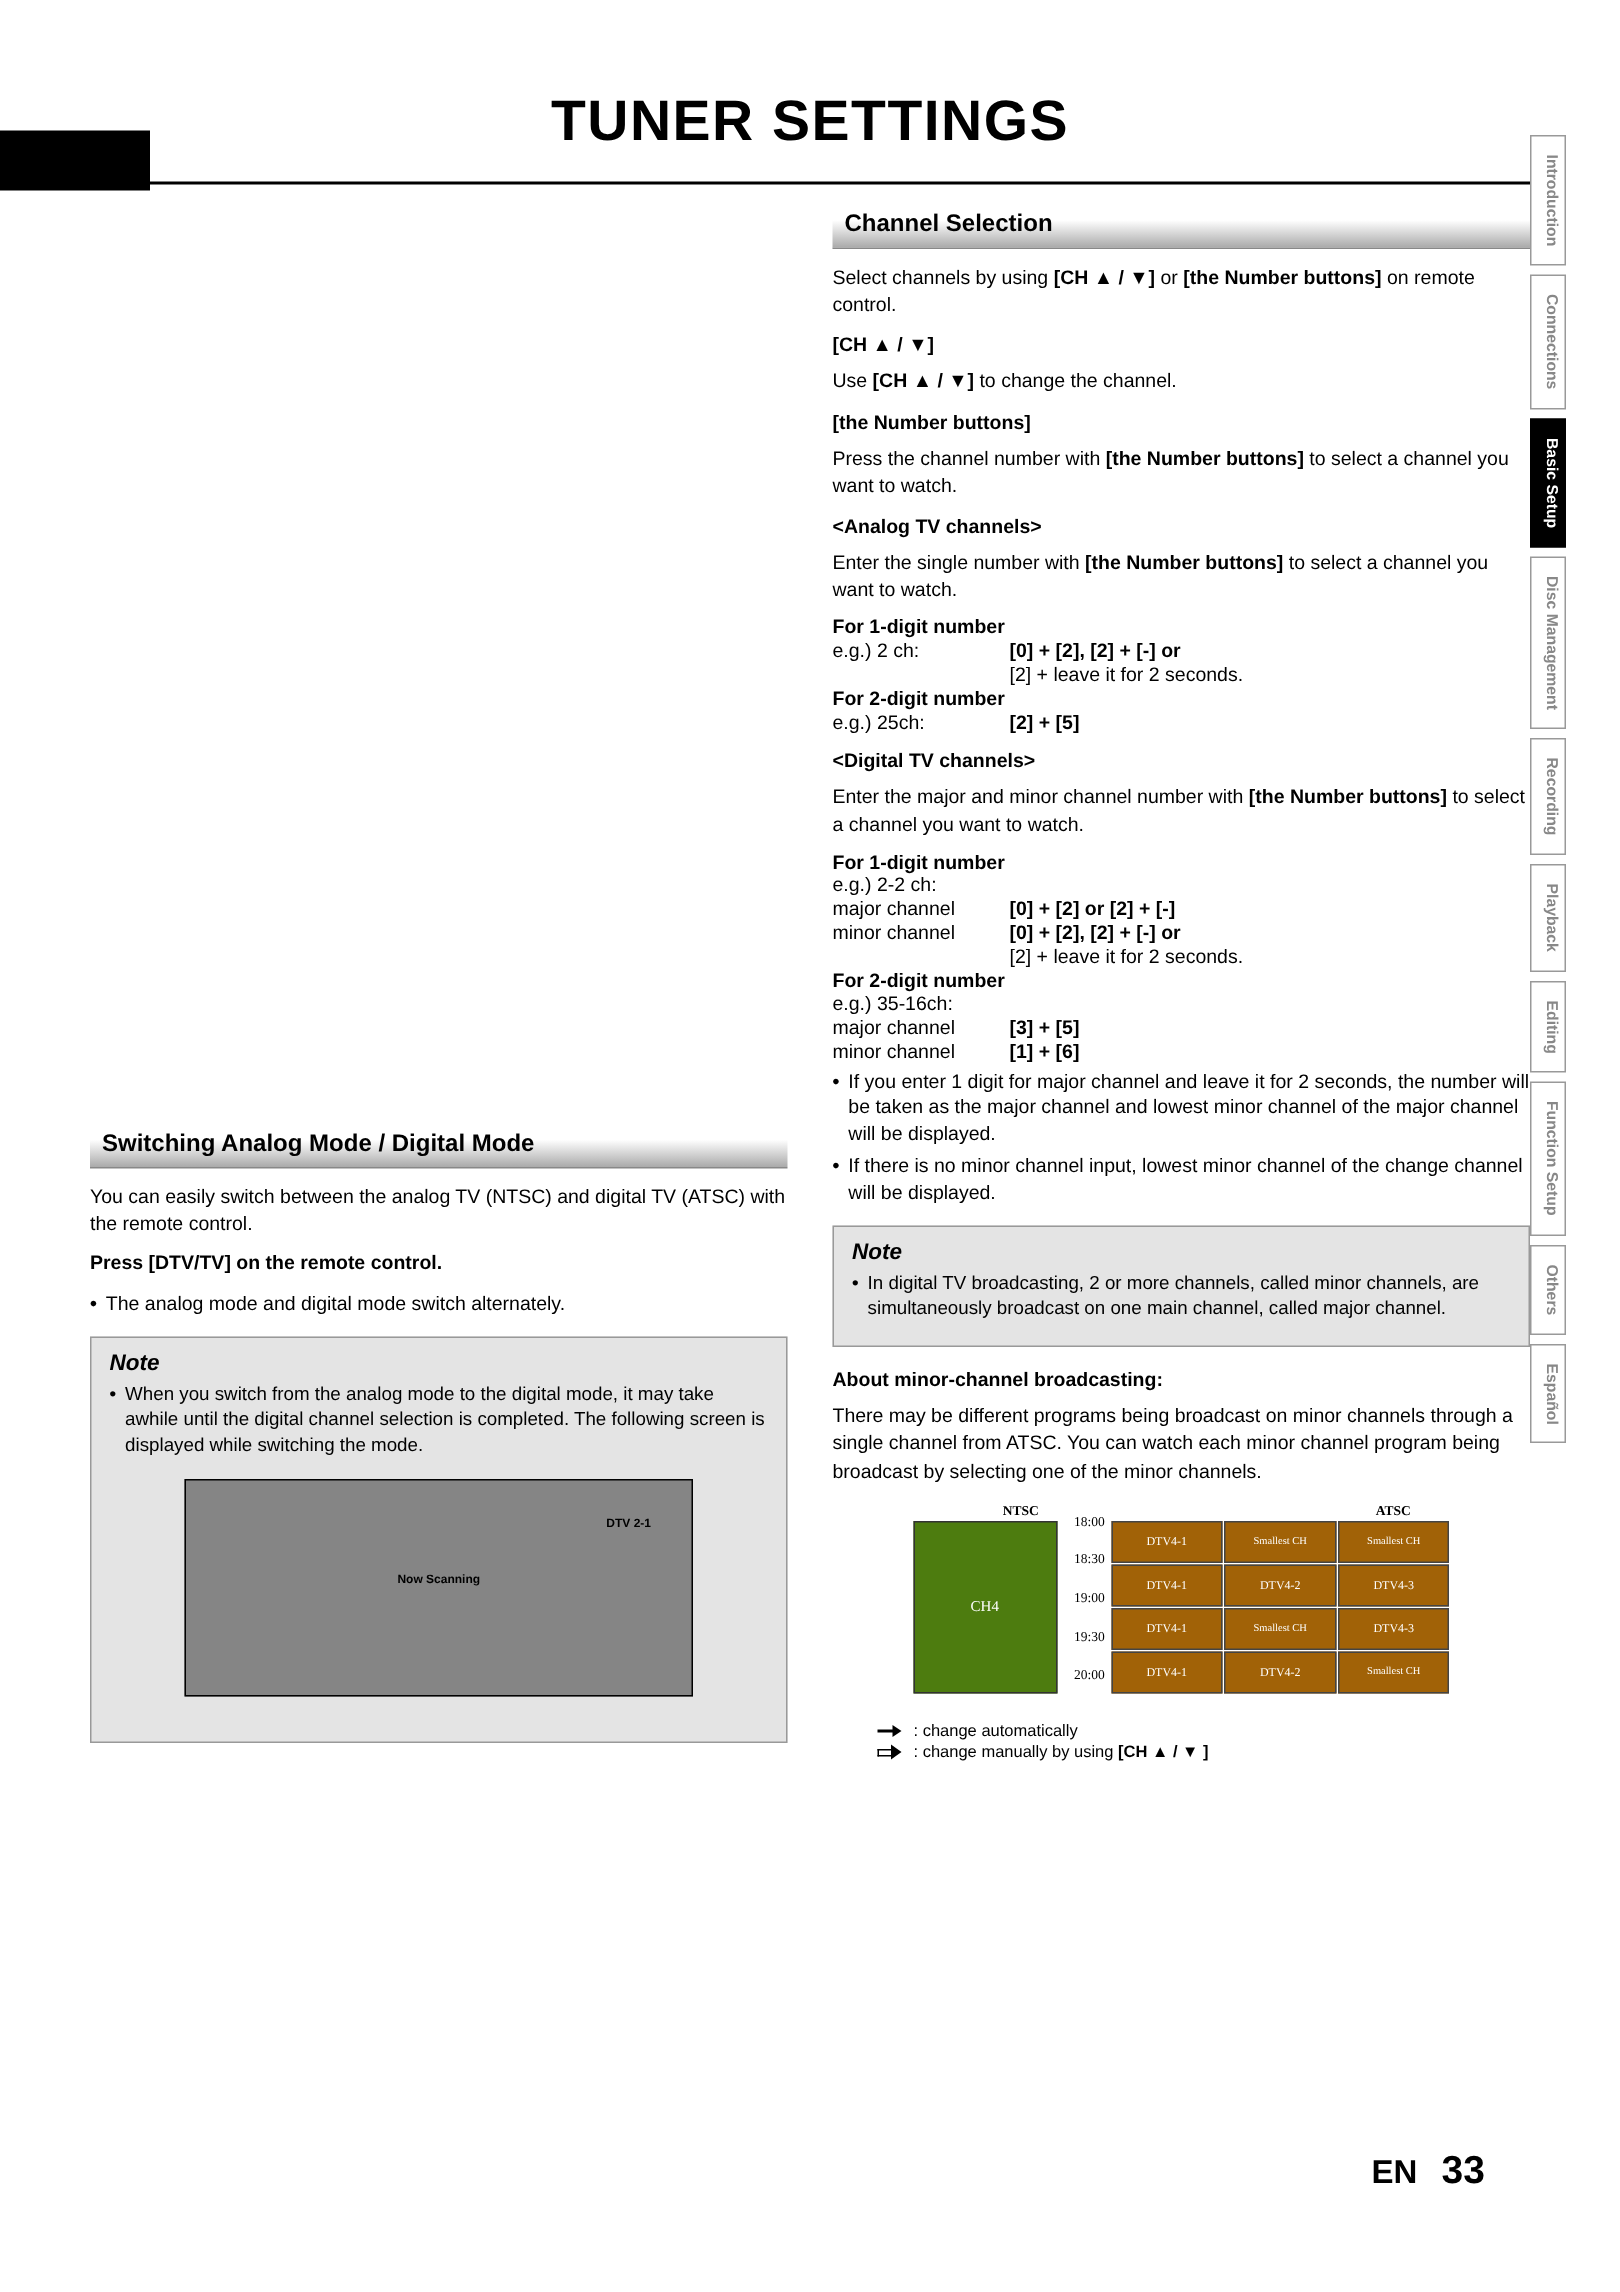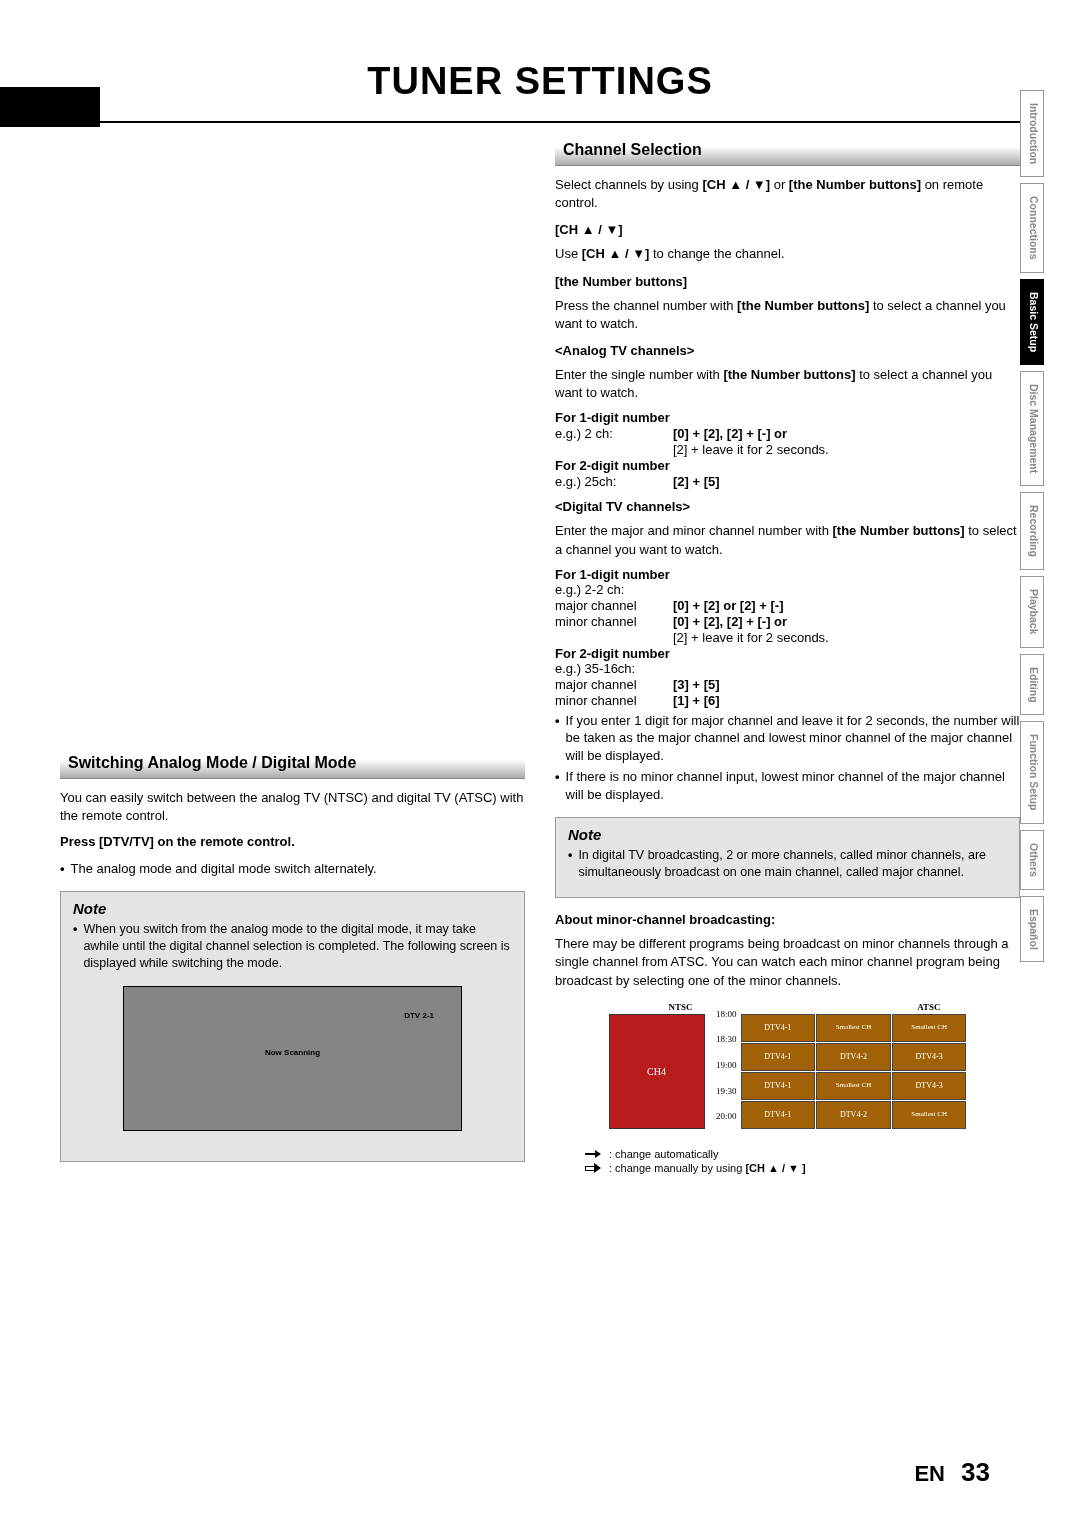--- a/index.html
+++ b/index.html
@@ -21,40 +21,40 @@
   .tv-scan { margin-top: 28px; font-weight: 700; font-size: 8px; }
   .sub-h { font-weight: 700; margin-top: 10px; }
   .row { display: flex; margin: 1px 0; }
   .row .lbl { min-width: 118px; }
   .bullet { display: flex; margin: 4px 0; line-height: 1.35; }
   .bullet::before { content: "•"; margin-right: 6px; font-weight: 700; }
   .about-h { font-weight: 700; margin-top: 12px; }
   .diagram { width: 358px; margin: 12px auto 6px auto; font-size: 9px; font-family: Liberation Serif, serif; }
   .diag-head { display: flex; justify-content: space-between; font-weight: 700; padding: 0 26px 2px 60px; }
   .diag-grid { display: flex; }
-  .diag-left { width: 96px; background: #b91c1c; color: #fff; display: flex; align-items: center; justify-content: center; font-size: 10px; border: 0.5px solid #333; }
+  .diag-left { width: 96px; background: #4d7c0f; color: #fff; display: flex; align-items: center; justify-content: center; font-size: 10px; border: 0.5px solid #333; }
   .diag-times { width: 36px; display: flex; flex-direction: column; justify-content: space-between; font-size: 9px; text-align: right; padding-right: 4px; }
   .diag-times span { height: 28px; line-height: 0px; }
   .diag-right { flex: 1; display: grid; grid-template-columns: repeat(3, 1fr); grid-template-rows: repeat(4, 28px); gap: 1px; }
   .cell { background: #a16207; color: #fff; font-size: 8px; display: flex; align-items: center; justify-content: center; text-align: center; position: relative; border: 0.5px solid #444; }
   .cell.sm { font-size: 7px; line-height: 1.1; }
   .legend { font-size: 11px; margin: 6px 0 0 30px; }
   .legend-row { display: flex; align-items: center; margin: 2px 0; }
   .arrow-solid { display:inline-block; width: 18px; height: 10px; position: relative; margin-right: 6px;}
   .arrow-solid::before { content:""; position:absolute; top:4px; left:0; width:12px; height:2px; background:#000;}
   .arrow-solid::after { content:""; position:absolute; top:1px; left:10px; border-left:6px solid #000; border-top:4px solid transparent; border-bottom:4px solid transparent;}
   .arrow-outline { display:inline-block; width:18px; height:10px; position:relative; margin-right:6px; }
   .arrow-outline::before { content:""; position:absolute; top:3px; left:0; width:10px; height:3px; border:1px solid #000; border-right:none;}
   .arrow-outline::after { content:""; position:absolute; top:0px; left:9px; width:0; height:0; border-left:7px solid #000; border-top:5px solid transparent; border-bottom:5px solid transparent;}
   .ch-sym { font-weight: 700; }
   
   .side-tabs { position: absolute; right: 36px; top: 90px; width: 24px; display: flex; flex-direction: column; gap: 6px; }
   .tab { writing-mode: vertical-rl; font-size: 10.5px; padding: 12px 3px; border: 1px solid #999; color: #888; text-align: center; font-weight: 600; }
   .tab.active { background: #000; color: #fff; border-color: #000; }
-  .page-foot { position: absolute; right: 90px; bottom: 40px; font-size: 22px; font-weight: 900; }
+  .page-foot { position: absolute; right: 90px; bottom: 66px; font-size: 22px; font-weight: 900; }
   .page-foot .num { font-size: 26px; margin-left: 10px; }
 </style>
 </head>
 <body>
 
 <div class="black-bar"></div>
 
 <h1 class="page-title">TUNER SETTINGS</h1>
 <div class="title-rule"></div>
 
@@ -135,21 +135,21 @@
       </div>
     <div class="row">
         <span class="lbl">minor channel</span>
         <span class="bold">[1] + [6]</span>
       </div>
 
     <div class="bullet">
         <span>If you enter 1 digit for major channel and leave it for 2 seconds, the number will be taken as the major channel and lowest minor channel of the major channel will be displayed.</span>
       </div>
     <div class="bullet">
-        <span>If there is no minor channel input, lowest minor channel of the major channel will be displayed.</span>
+        <span>If there is no minor channel input, lowest minor channel of the change channel will be displayed.</span>
       </div>
 
     <div class="note-box">
       <div class="note-title">Note</div>
       <div class="bullet note-body">
           <span>In digital TV broadcasting, 2 or more channels, called minor channels, are simultaneously broadcast on one main channel, called major channel.</span>
         </div>
     </div>
 
     <p class="about-h">About minor-channel broadcasting:</p>

